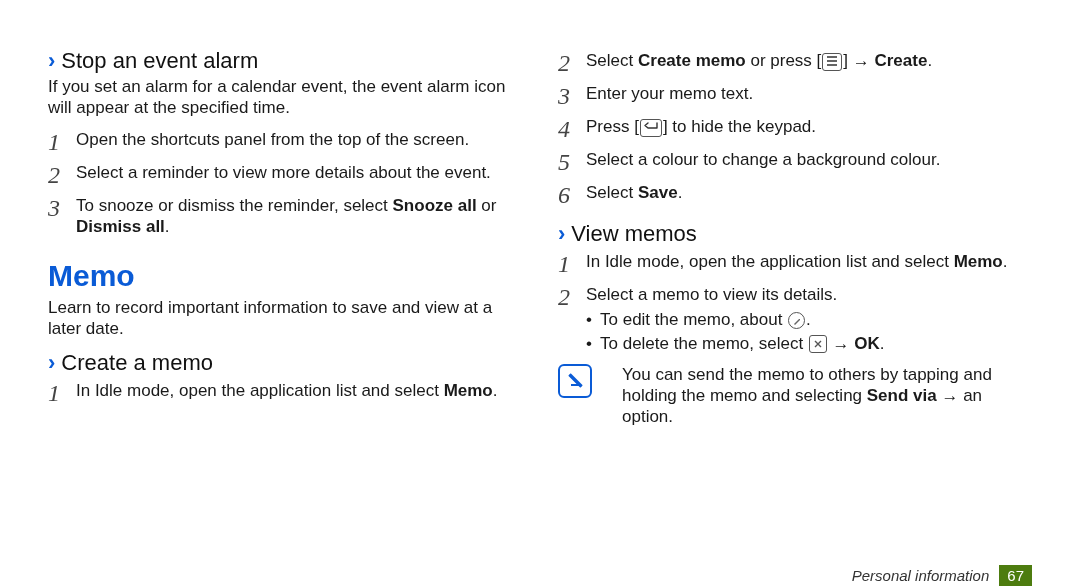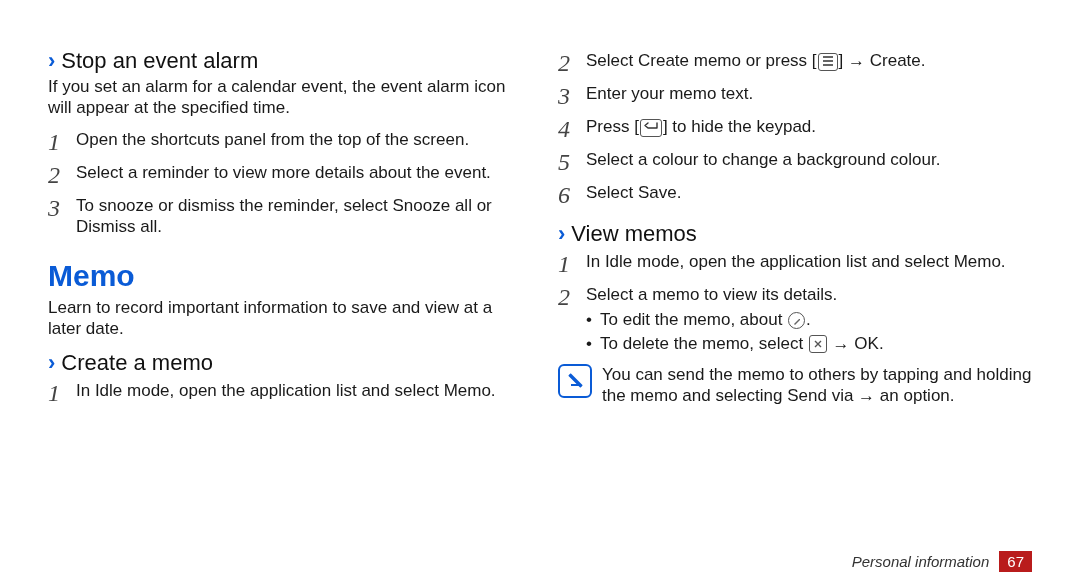--- a/index.html
+++ b/index.html
@@ -71,21 +71,21 @@
   .step .body .bullets .b { display:flex; margin: 2px 0;}
   .step .body .bullets .b .dot { width: 14px; flex-shrink:0; }
 
   h2.section {
     color: #0a5bd6;
     font-size: 30px;
     font-weight: 700;
     margin: 22px 0 0 0;
   }
 
-  b { font-weight: 400; }
+  b { font-weight: 700; }
 
   .icon-inline {
     display: inline-flex;
     vertical-align: middle;
     border: 1.3px solid #555;
     border-radius: 3px;
     padding: 1px 3px 2px 3px;
     line-height: 1;
     font-size: 11px;
     background: #fff;
@@ -97,44 +97,45 @@
   }
   .icon-inline.round { border-radius: 50%; width:15px; height:15px; padding:0;}
   .icon-inline svg { display:block; }
 
   .note-row {
     display: flex;
     align-items: flex-start;
     margin-top: 8px;
     font-size: 17px;
     line-height: 1.25;
+    gap: 20px;
   }
   .note-icon {
     width: 30px; height: 30px;
     border: 2px solid #0a5bd6;
     border-radius: 6px;
     display:flex; align-items:center; justify-content:center;
     margin-right: 10px;
     flex-shrink: 0;
   }
   .note-icon svg { stroke:#0a5bd6; fill:none; stroke-width:2; }
 
   .footer {
     position: absolute;
-    bottom: 14px;
+    bottom: 0;
     right: 48px;
     display: flex;
     align-items: center;
     font-style: italic;
     font-size: 15px;
     color: #333;
     margin-top: 32px;
   }
   .footer .pg {
-    background: #b91c1c;
+    background: #4d7c0f;
     color: #fff;
     padding: 2px 8px;
     margin-left: 10px;
     font-style: normal;
     font-size: 15px;
   }
 </style>
 </head>
 <body>
 

